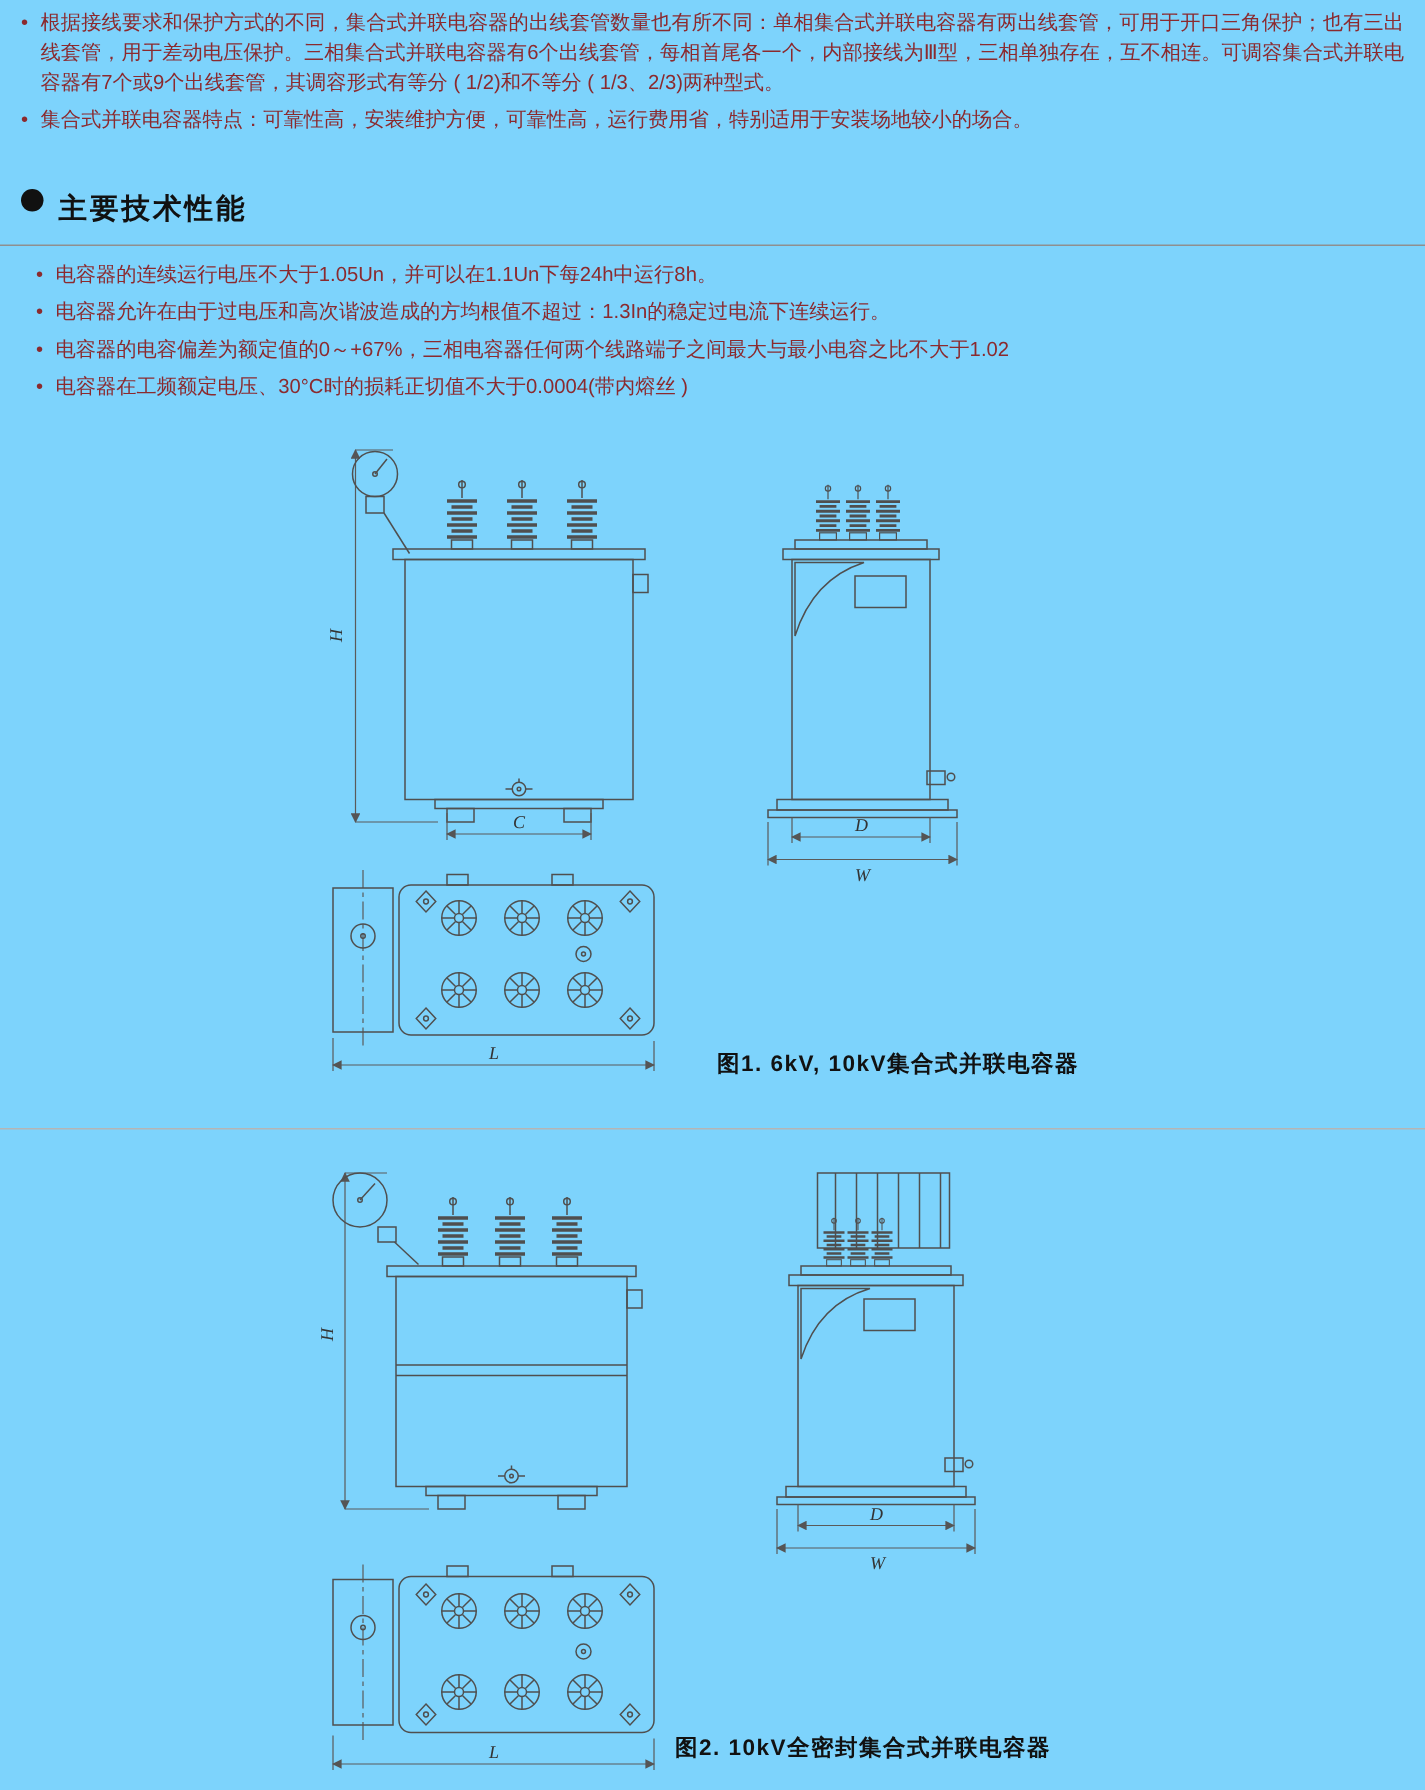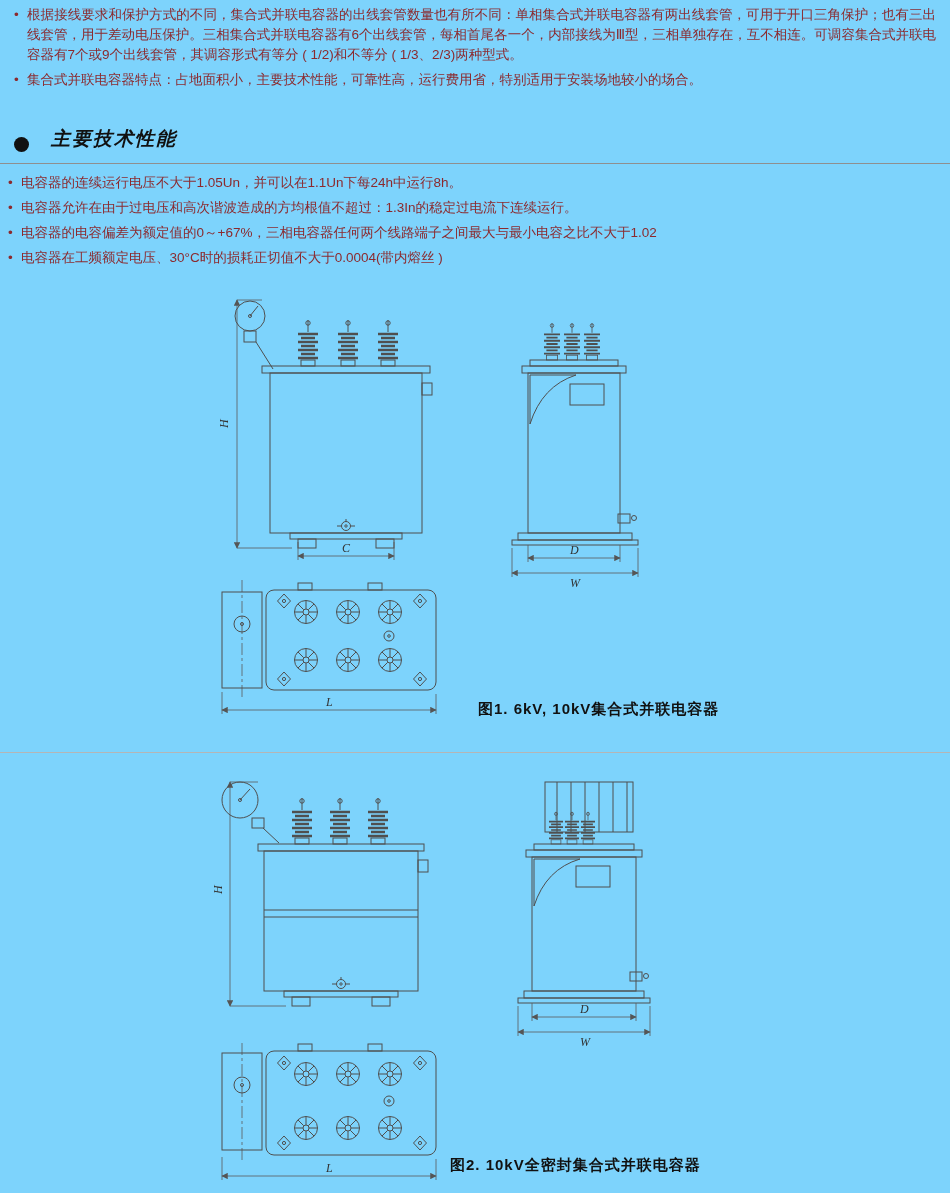--- a/index.html
+++ b/index.html
@@ -6,26 +6,26 @@
   html,body { background:#ffffff; }
   body { font-family:"Liberation Sans","DejaVu Sans",sans-serif; }
   .page { position:relative; width:950px; height:1193px; background:#7dd3fc; overflow:hidden; color:#8b2a2e; }
 
   .intro { position:absolute; left:14px; top:5px; width:922px; list-style:none;
            font-size:13.5px; line-height:20px; text-align:justify; }
   .intro li { position:relative; padding-left:13px; margin-bottom:5px; }
   .intro li::before { content:"•"; position:absolute; left:0; top:0; }
 
   .section-header { position:absolute; left:0; top:126px; width:950px;
-                    display:flex; align-items:flex-end; gap:22px;
-                    padding:0 0 11px 14px; border-bottom:1px solid #8f8f8f; color:#111;font-style:italic; }
+                    display:flex; align-items:flex-start; gap:10px;
+                    padding:0 0 11px 14px; border-bottom:1px solid #8f8f8f; color:#111; }
   .dot { width:15px; height:15px; border-radius:50%; background:#111; flex:0 0 auto; }
   .section-header h2 { font-size:19px; font-weight:bold; letter-spacing:2px; }
 
-  .specs { position:absolute; left:8px; top:170px; width:900px; list-style:none;
+  .specs { position:absolute; left:24px; top:170px; width:900px; list-style:none;
            font-size:13.5px; line-height:25px; }
   .specs li { position:relative; padding-left:13px; }
   .specs li::before { content:"•"; position:absolute; left:0; top:0; }
 
   svg.fig { position:absolute; left:0; }
   #fig1-svg { top:290px; }
   #fig2-svg { top:770px; }
 
   .caption { position:absolute; color:#111; font-weight:bold; font-size:15px; letter-spacing:1px;padding-left:20px; }
   #caption1 { left:458px; top:700px; }
@@ -38,21 +38,21 @@
   svg .cl   { stroke:#5a5a5a; stroke-width:0.8; fill:none; stroke-dasharray:12 3 3 3; }
   svg text  { font-family:"Liberation Serif","DejaVu Serif",serif; font-size:12px; font-style:italic; fill:#333; stroke:none; }
 </style>
 </head>
 <body>
 
 <div class="page">
 
   <ul class="intro">
     <li>根据接线要求和保护方式的不同，集合式并联电容器的出线套管数量也有所不同：单相集合式并联电容器有两出线套管，可用于开口三角保护；也有三出线套管，用于差动电压保护。三相集合式并联电容器有6个出线套管，每相首尾各一个，内部接线为Ⅲ型，三相单独存在，互不相连。可调容集合式并联电容器有7个或9个出线套管，其调容形式有等分 ( 1/2)和不等分 ( 1/3、2/3)两种型式。</li>
-    <li>集合式并联电容器特点：占地面积小，主要技术性能，可靠性高，运行费用省，特别适用于安装场地较小的场合。</li>
+    <li>集合式并联电容器特点：可靠性高，安装维护方便，可靠性高，运行费用省，特别适用于安装场地较小的场合。</li>
   </ul>
 
   <div class="section-header">
     <span class="dot"></span>
     <h2>主要技术性能</h2>
   </div>
 
   <ul class="specs">
     <li>电容器的连续运行电压不大于1.05Un，并可以在1.1Un下每24h中运行8h。</li>
     <li>电容器允许在由于过电压和高次谐波造成的方均根值不超过：1.3In的稳定过电流下连续运行。</li>

